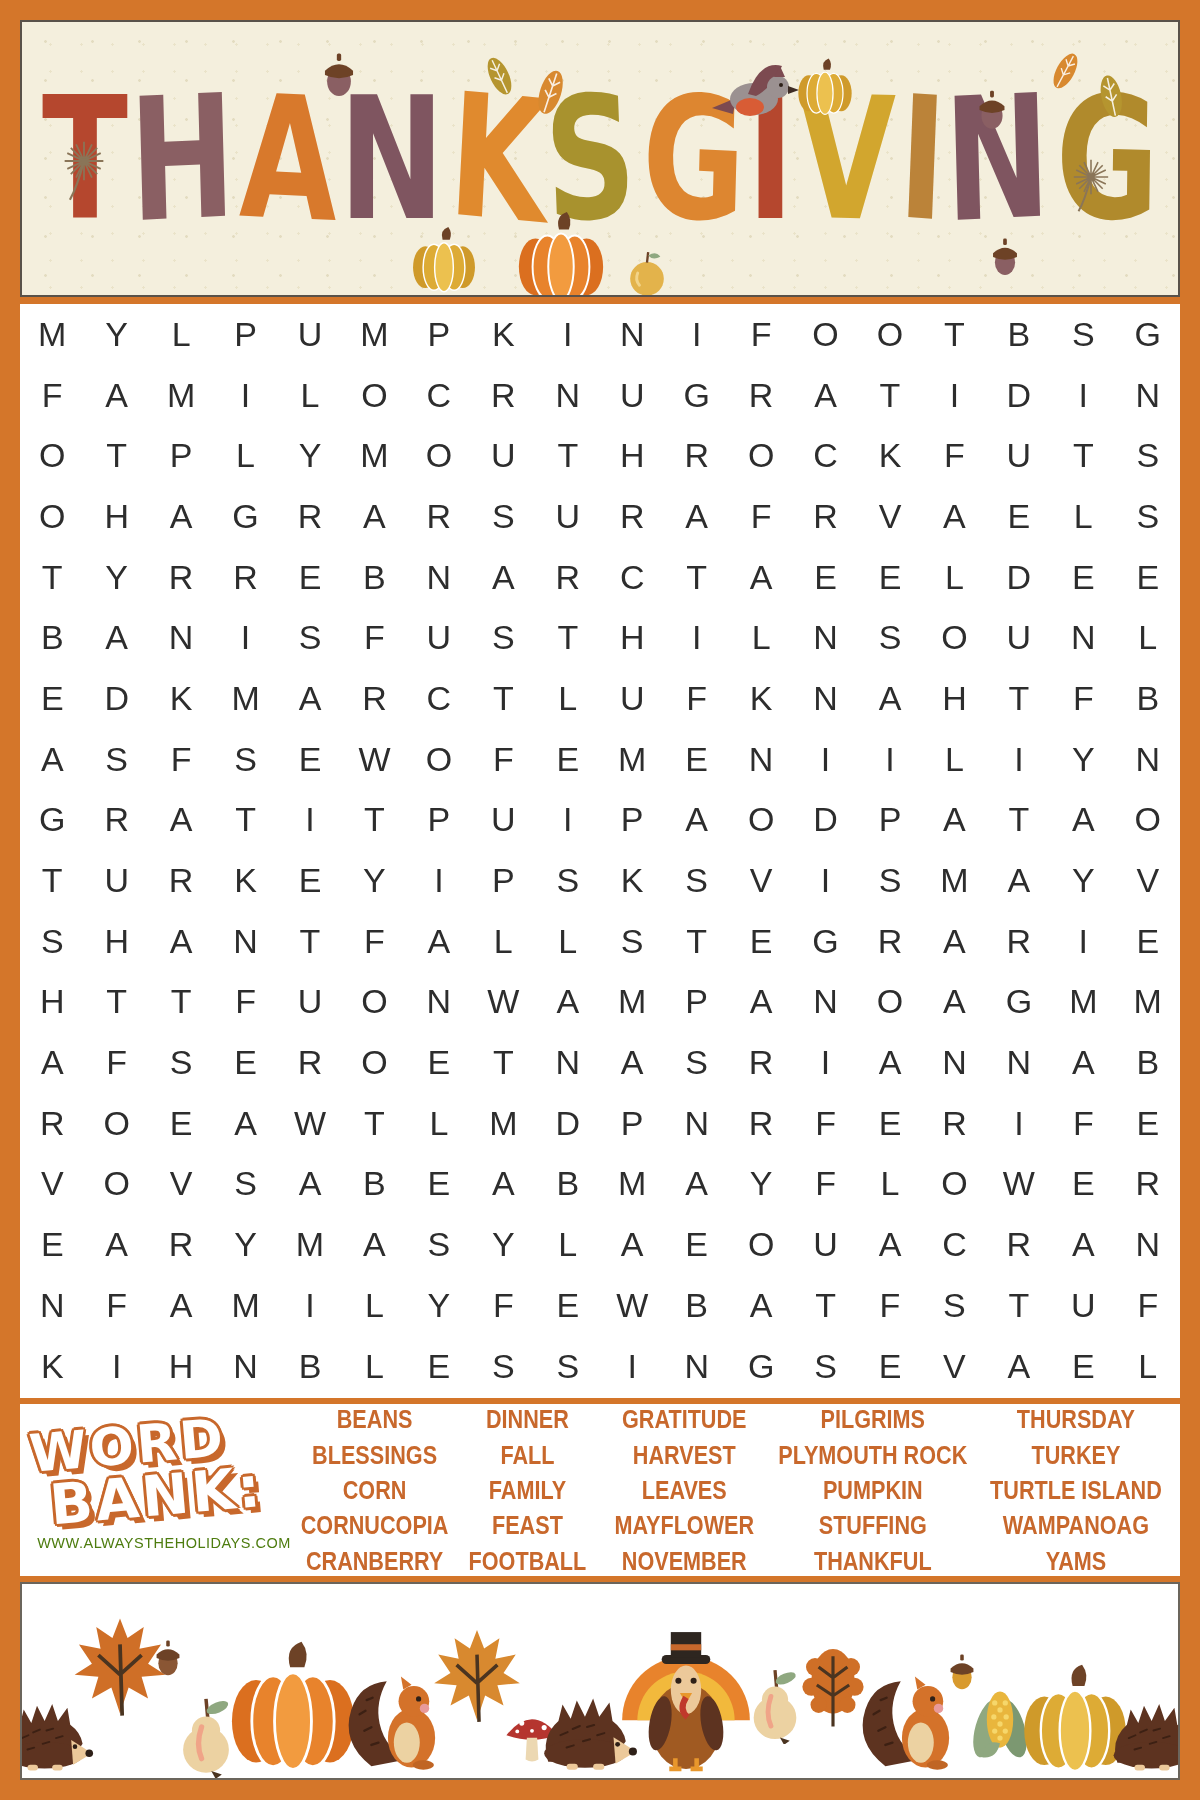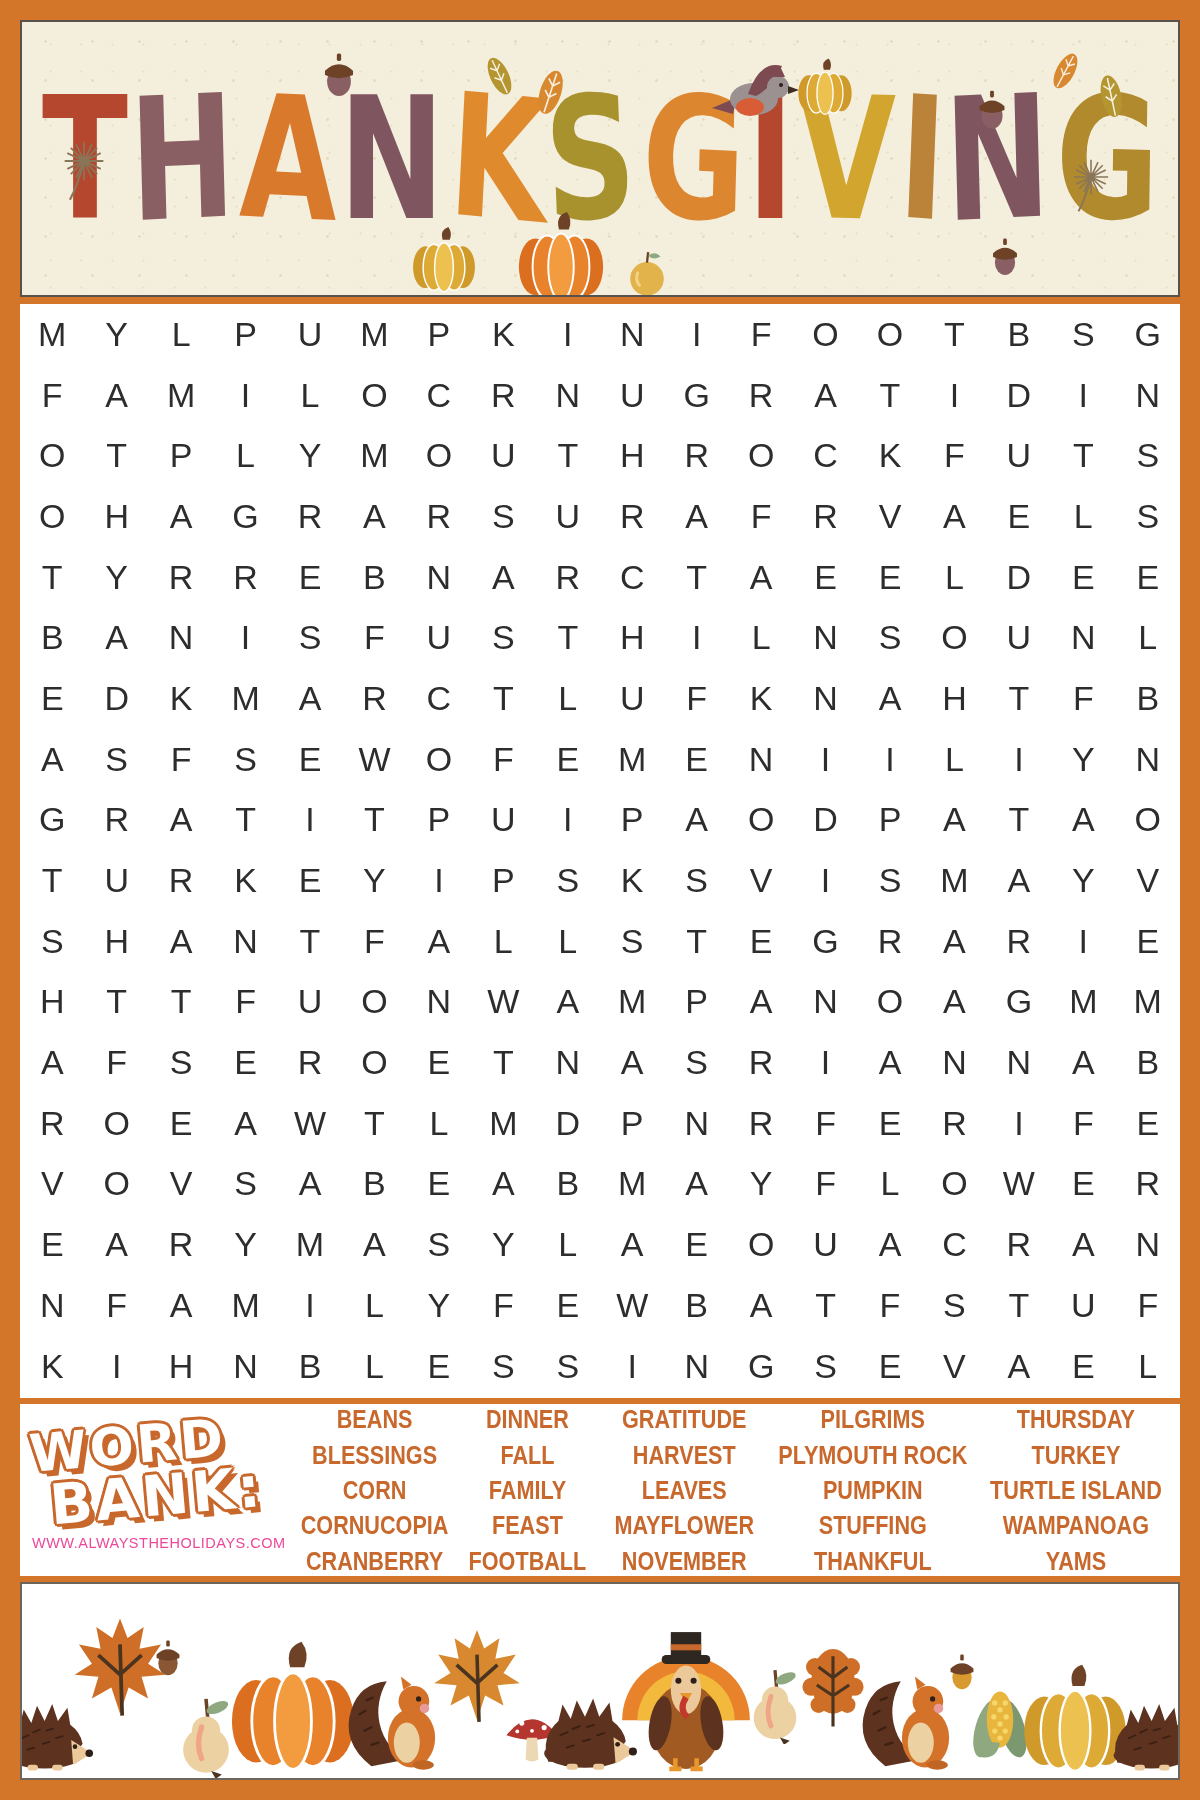--- a/index.html
+++ b/index.html
@@ -22,21 +22,21 @@
   .ws{display:grid;grid-template-columns:repeat(18,1fr);grid-auto-rows:60.7px;height:100%;width:100%;}
   .ws span{display:flex;align-items:center;justify-content:center;font-size:34px;color:#2d2d2d;font-family:"Liberation Sans",sans-serif;}
   
   .word-bank{height:172px;flex:none;display:flex;align-items:center;padding:2px 6px 2px 12px;box-sizing:border-box;background:#fff;}
   .wb-logo-block{width:264px;flex:none;}
   .wb-logo{transform:rotate(-5deg);transform-origin:left center;}
   .wb-l1,.wb-l2{font-family:"DejaVu Sans",sans-serif;font-weight:bold;color:#ffffff;letter-spacing:3px;line-height:.98;
     text-shadow:-2px -2px 0 #c8682c,2px -2px 0 #c8682c,-2px 2px 0 #c8682c,2px 2px 0 #c8682c,-3px 0 0 #c8682c,3px 0 0 #c8682c,0 -3px 0 #c8682c,0 3px 0 #c8682c,5px 6px 0 #c8682c;}
   .wb-l1{font-size:52px;}
   .wb-l2{font-size:56px;margin-left:16px;}
-  .wb-site{margin-top:0;font-size:14.5px;color:#ec4899;letter-spacing:.5px;font-family:"Liberation Sans",sans-serif;}
+  .wb-site{margin-top:0;font-size:14.5px;color:#4d7c0f;letter-spacing:.5px;font-family:"Liberation Sans",sans-serif;text-align:center;}
   .wb-cols{flex:1;display:flex;align-items:flex-end;}
   .wb-col{text-align:center;color:#c8682c;font-weight:bold;font-size:23px;line-height:31px;white-space:nowrap;
     transform:scale(.94,1.14);font-family:"Liberation Sans",sans-serif;}
   
   .footer-band{height:198px;flex:none;box-sizing:border-box;border:2px solid #6b655c;background:#fff;overflow:hidden;
     display:flex;align-items:flex-end;justify-content:center;padding:0 2px;}
   .footer-band svg.fi{flex:none;margin:0 -14px;}
   .defs{position:absolute;width:0;height:0;overflow:hidden;}
 </style>
 </head>

